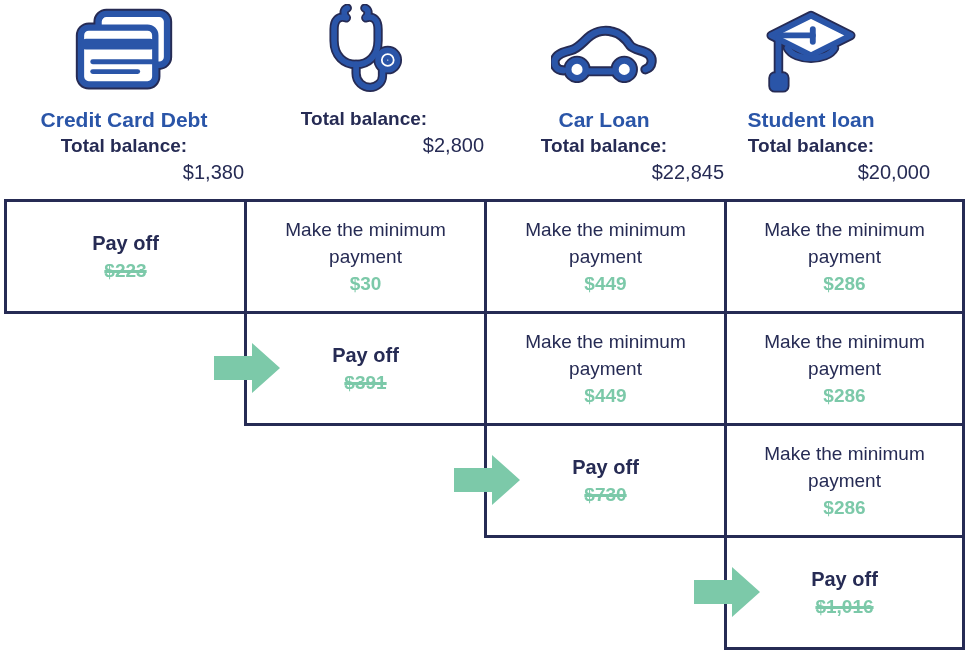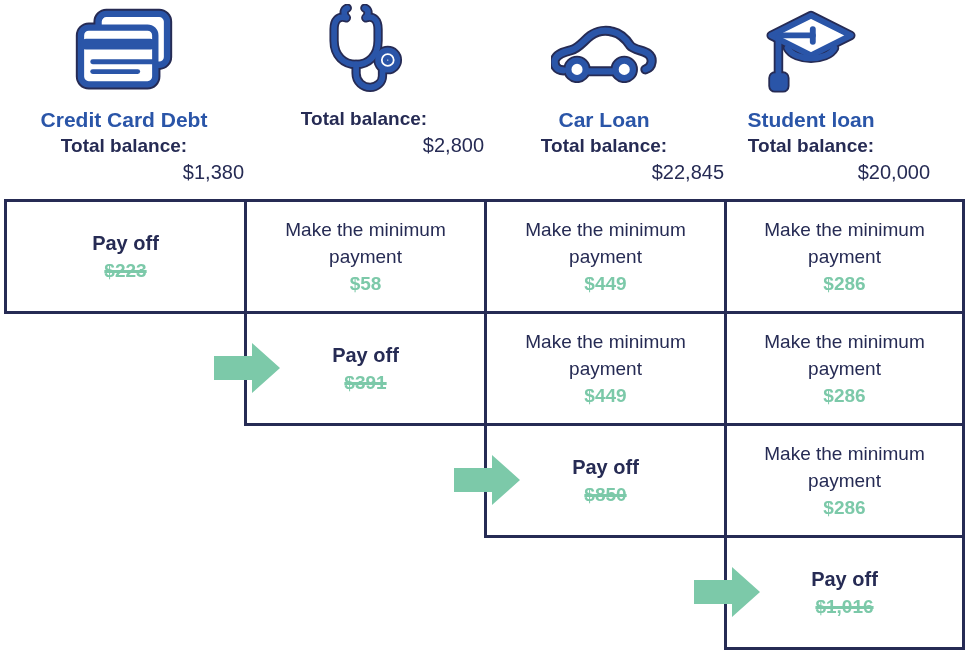--- a/index.html
+++ b/index.html
@@ -136,21 +136,21 @@
       <div class="grid-line" style="left: 244px; top: 199px; width: 3px; height: 227px;"></div>
       <div class="grid-line" style="left: 484px; top: 199px; width: 3px; height: 339px;"></div>
       <div class="grid-line" style="left: 724px; top: 199px; width: 3px; height: 451px;"></div>
       <div class="grid-line" style="left: 962px; top: 199px; width: 3px; height: 451px;"></div>
       <div class="cell" style="left: 7px; top: 202px; width: 237px; height: 109px;">
         <div class="action payoff">Pay off</div>
         <div class="amount paid">$223</div>
       </div>
       <div class="cell" style="left: 247px; top: 202px; width: 237px; height: 109px;">
         <div class="action">Make the minimum payment</div>
-        <div class="amount">$58</div>
+        <div class="amount">$30</div>
       </div>
       <div class="cell" style="left: 487px; top: 202px; width: 237px; height: 109px;">
         <div class="action">Make the minimum payment</div>
         <div class="amount">$449</div>
       </div>
       <div class="cell" style="left: 727px; top: 202px; width: 235px; height: 109px;">
         <div class="action">Make the minimum payment</div>
         <div class="amount">$286</div>
       </div>
       <div class="cell" style="left: 247px; top: 314px; width: 237px; height: 109px;">
@@ -163,21 +163,21 @@
       </div>
       <div class="cell" style="left: 727px; top: 314px; width: 235px; height: 109px;">
         <div class="action">Make the minimum payment</div>
         <div class="amount">$286</div>
       </div>
       <svg viewBox="0 0 67 52" class="arrow" style="left: 214px; top: 342px;">
         <polygon points="0,14 38,14 38,1 66,26 38,51 38,38 0,38" fill="#7cc9a9"></polygon>
       </svg>
       <div class="cell" style="left: 487px; top: 426px; width: 237px; height: 109px;">
         <div class="action payoff">Pay off</div>
-        <div class="amount paid">$850</div>
+        <div class="amount paid">$730</div>
       </div>
       <div class="cell" style="left: 727px; top: 426px; width: 235px; height: 109px;">
         <div class="action">Make the minimum payment</div>
         <div class="amount">$286</div>
       </div>
       <svg viewBox="0 0 67 52" class="arrow" style="left: 454px; top: 454px;">
         <polygon points="0,14 38,14 38,1 66,26 38,51 38,38 0,38" fill="#7cc9a9"></polygon>
       </svg>
       <div class="cell" style="left: 727px; top: 538px; width: 235px; height: 109px;">
         <div class="action payoff">Pay off</div>

